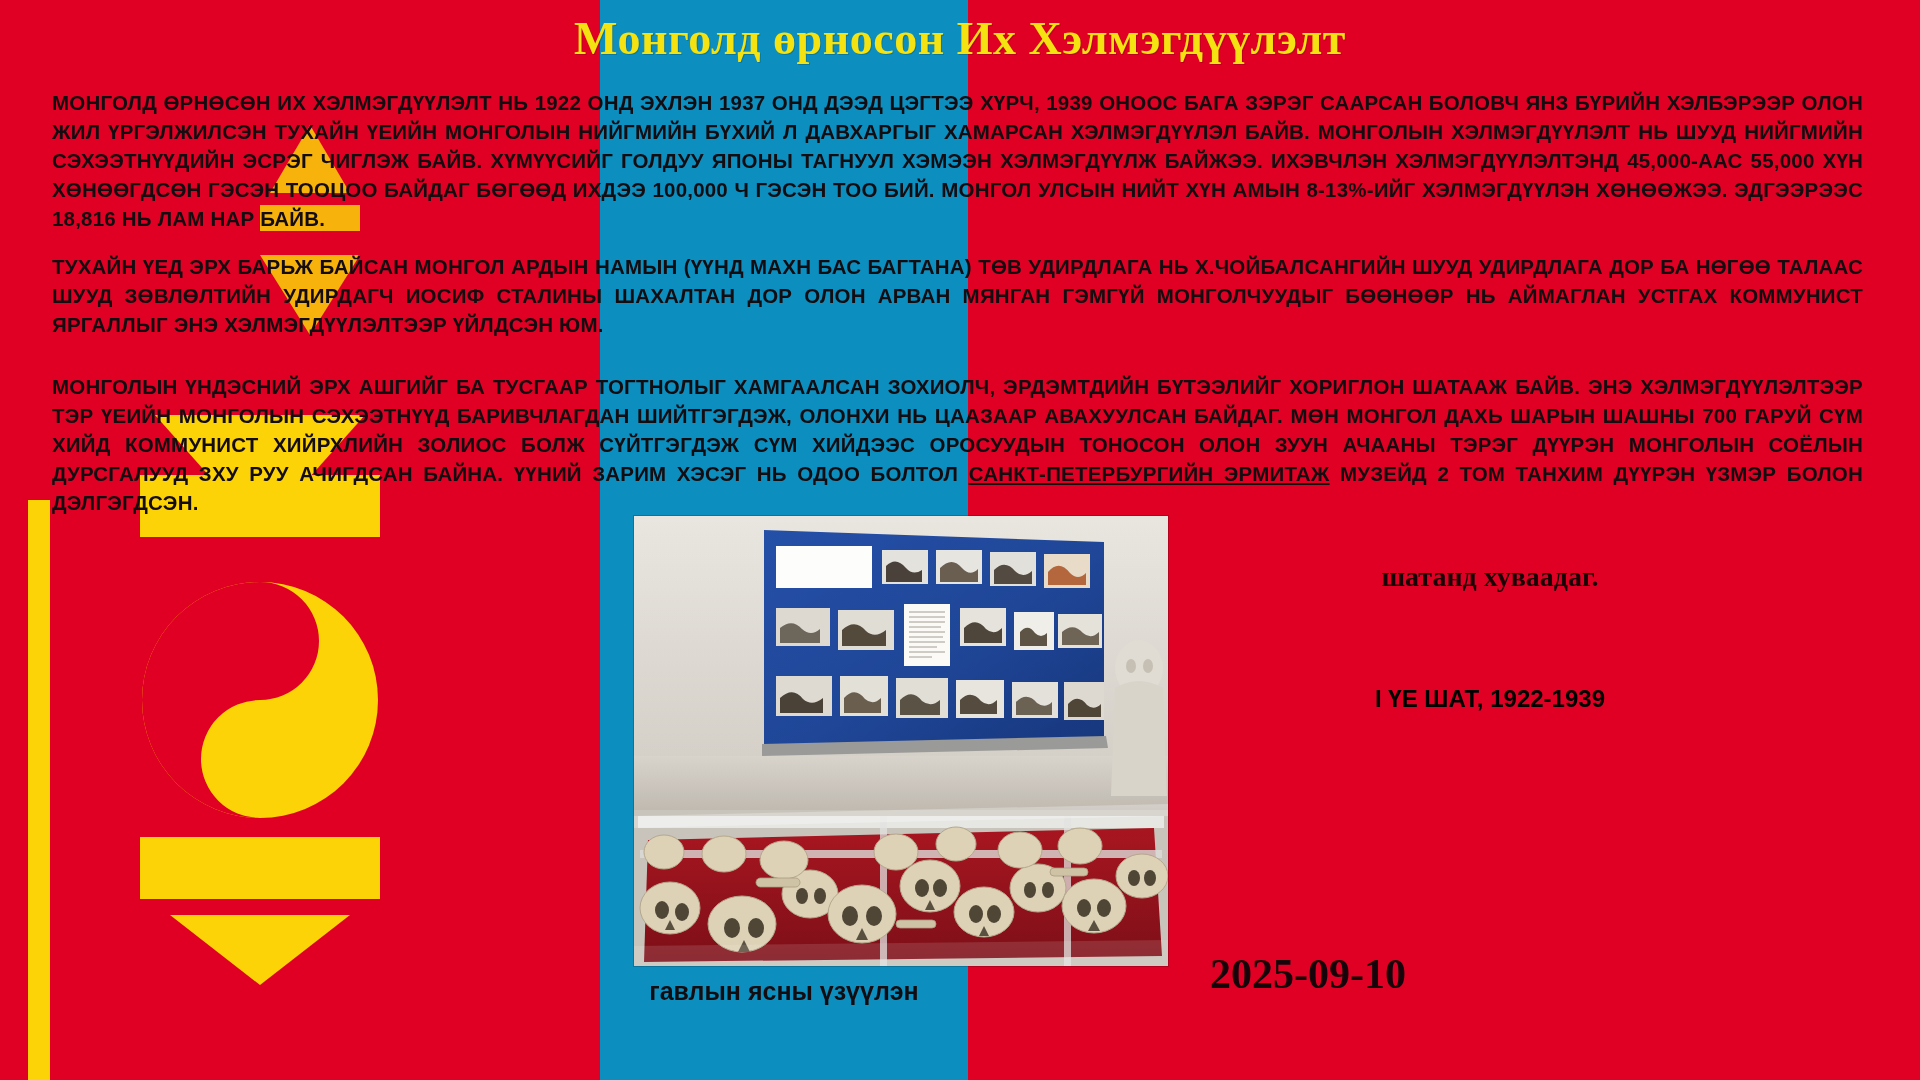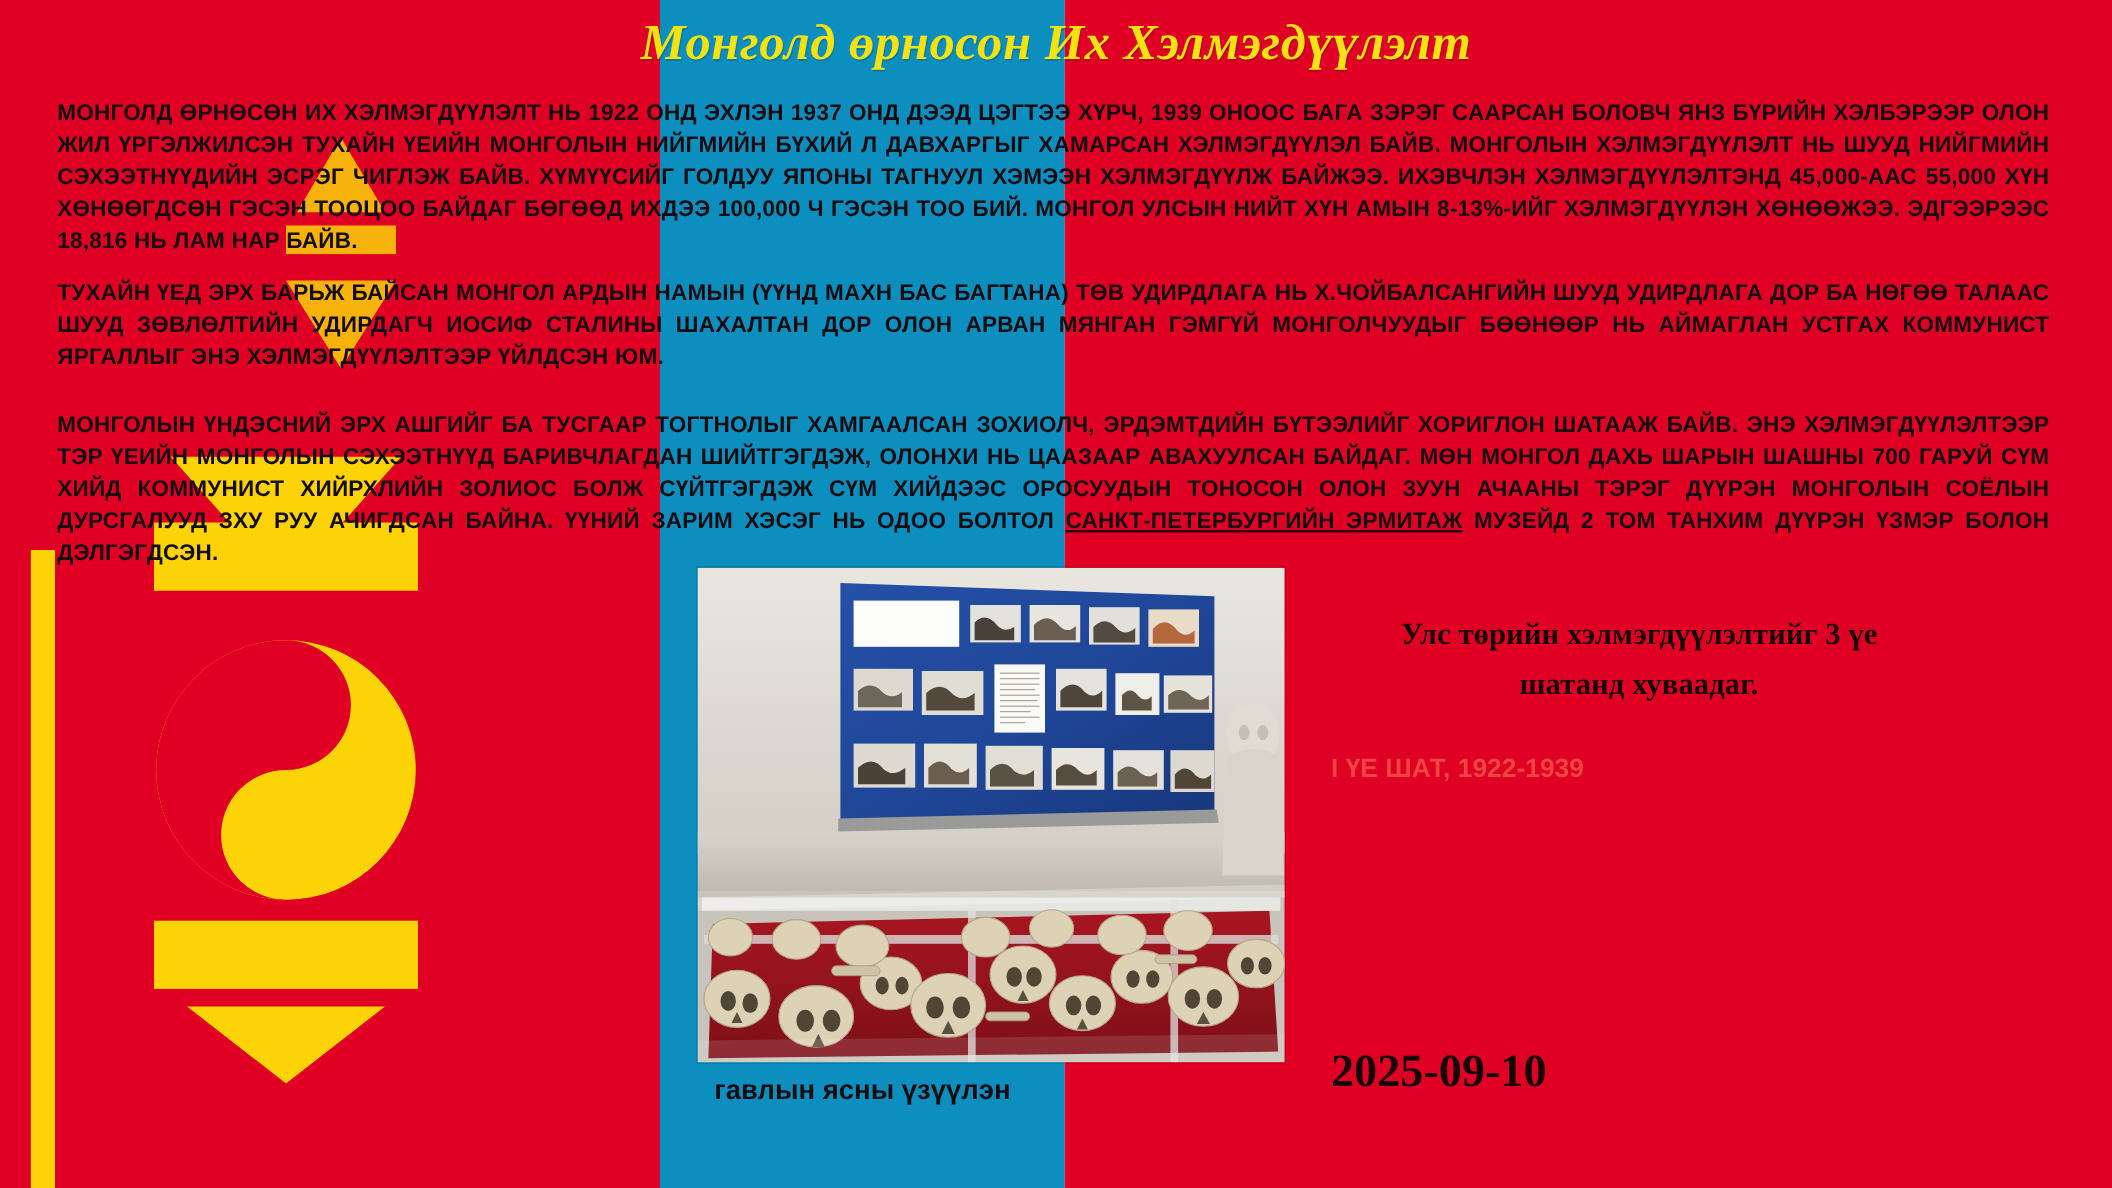--- a/index.html
+++ b/index.html
@@ -65,21 +65,20 @@
     left: 0; top: 12px;
     width: 1920px;
     text-align: center;
     font-family: "Liberation Serif", serif;
     font-weight: bold;
     font-size: 46px;
     color: #F5E211;
     letter-spacing: 0.5px;
     z-index: 8;
     text-shadow: 1px 1px 0 rgba(0,0,0,0.15);
-    font-style: italic;
   }
 
   
   .body-text {
     position: absolute;
     left: 40px;
     width: 1835px;
     z-index: 6;
     color: #130c10;
     font-weight: bold;
@@ -130,23 +129,24 @@
     font-size: 28px;
     font-weight: bold;
     color: #1a0307;
     line-height: 46px;
     z-index: 7;
   }
   .right-stages {
     position: absolute;
     left: 1210px; top: 680px;
     width: 560px;
+    text-align: center;
     font-size: 24px;
     font-weight: bold;
-    color: #ef4444;
+    color: #000000;
     line-height: 37px;
     z-index: 7;
   }
   .right-date {
     position: absolute;
     left: 1210px; top: 950px;
     width: 560px;
     font-family: "Liberation Serif", serif;
     font-size: 42px;
     font-weight: bold;
@@ -364,21 +364,20 @@
       <polygon points="0,300 534,288 534,300 0,312" fill="#ffffff" opacity="0.28"></polygon>
       <polygon points="0,430 534,424 534,450 0,450" fill="#ffffff" opacity="0.12"></polygon>
     </svg>
   </div>
 
   <div class="photo-caption">
     <div>гавлын ясны үзүүлэн</div>
   </div>
 
   <div class="right-intro">
-    <div>Улс төрийн хэлмэгдүүлэлтийг 3 үе</div>
     <div>шатанд хуваадаг.</div>
   </div>
 
   <div class="right-stages">
     <div>I ҮЕ ШАТ, 1922-1939</div>
   </div>
 
   <div class="right-date">2025-09-10</div>
 
 </div>

